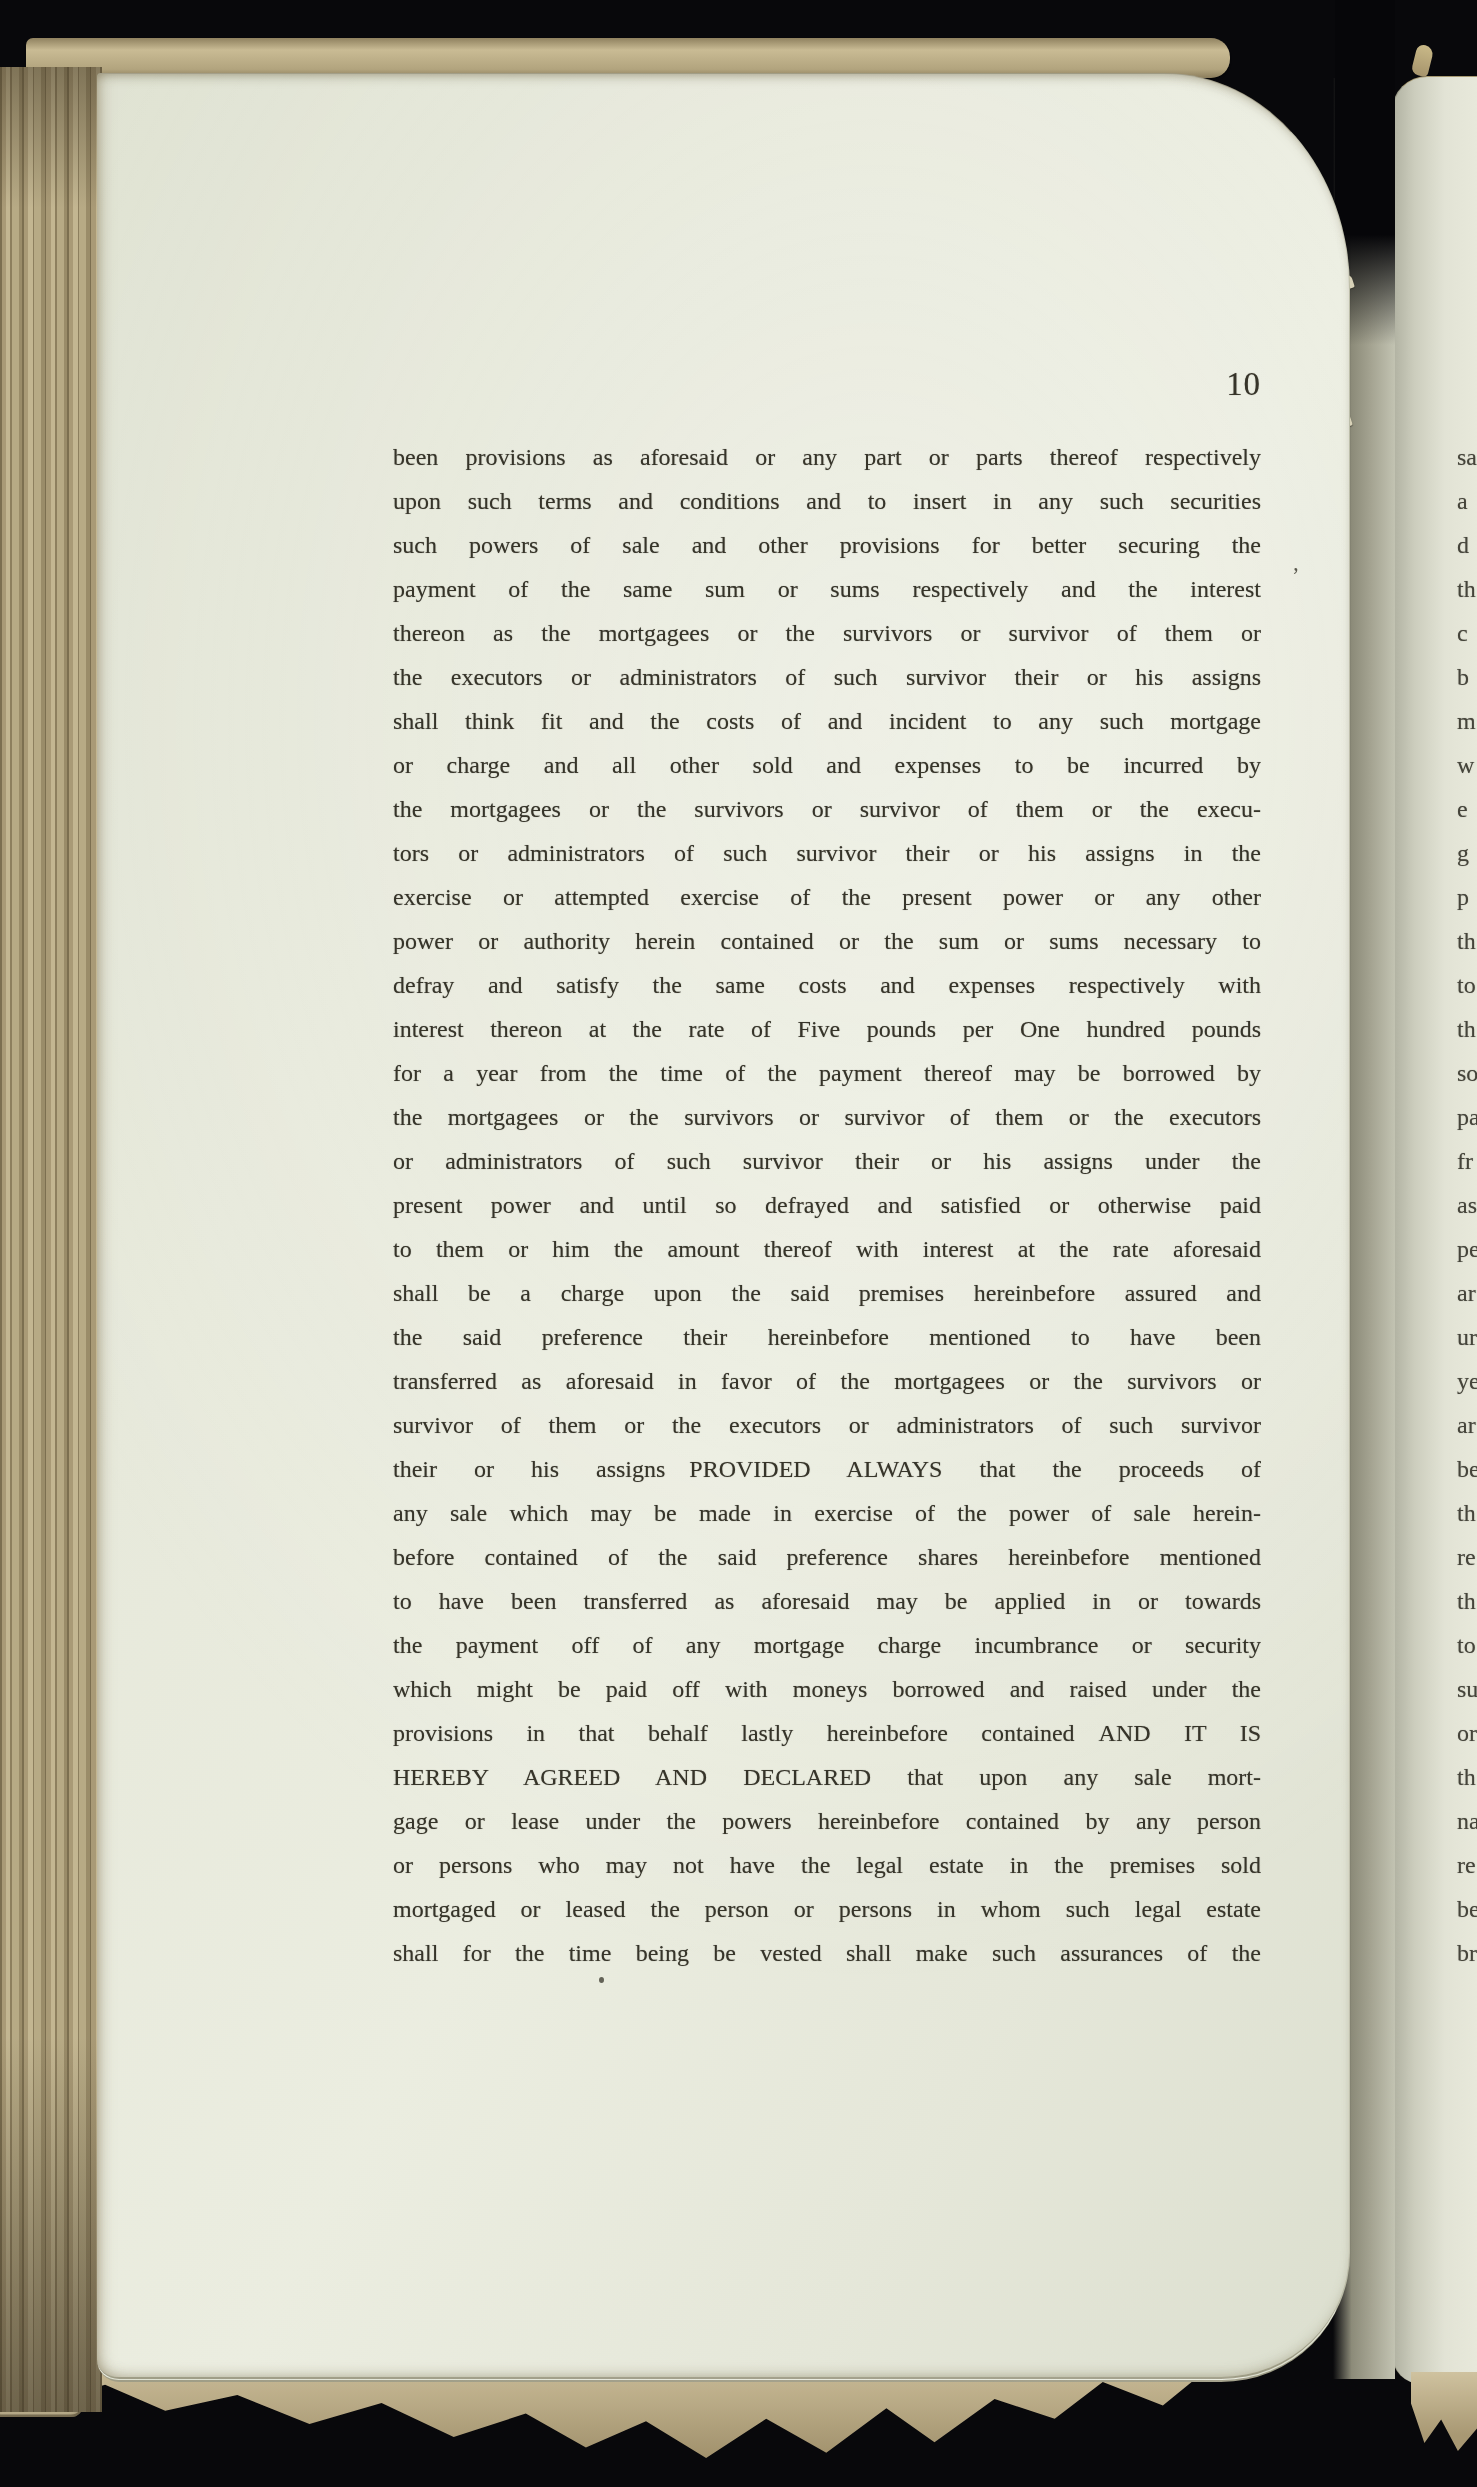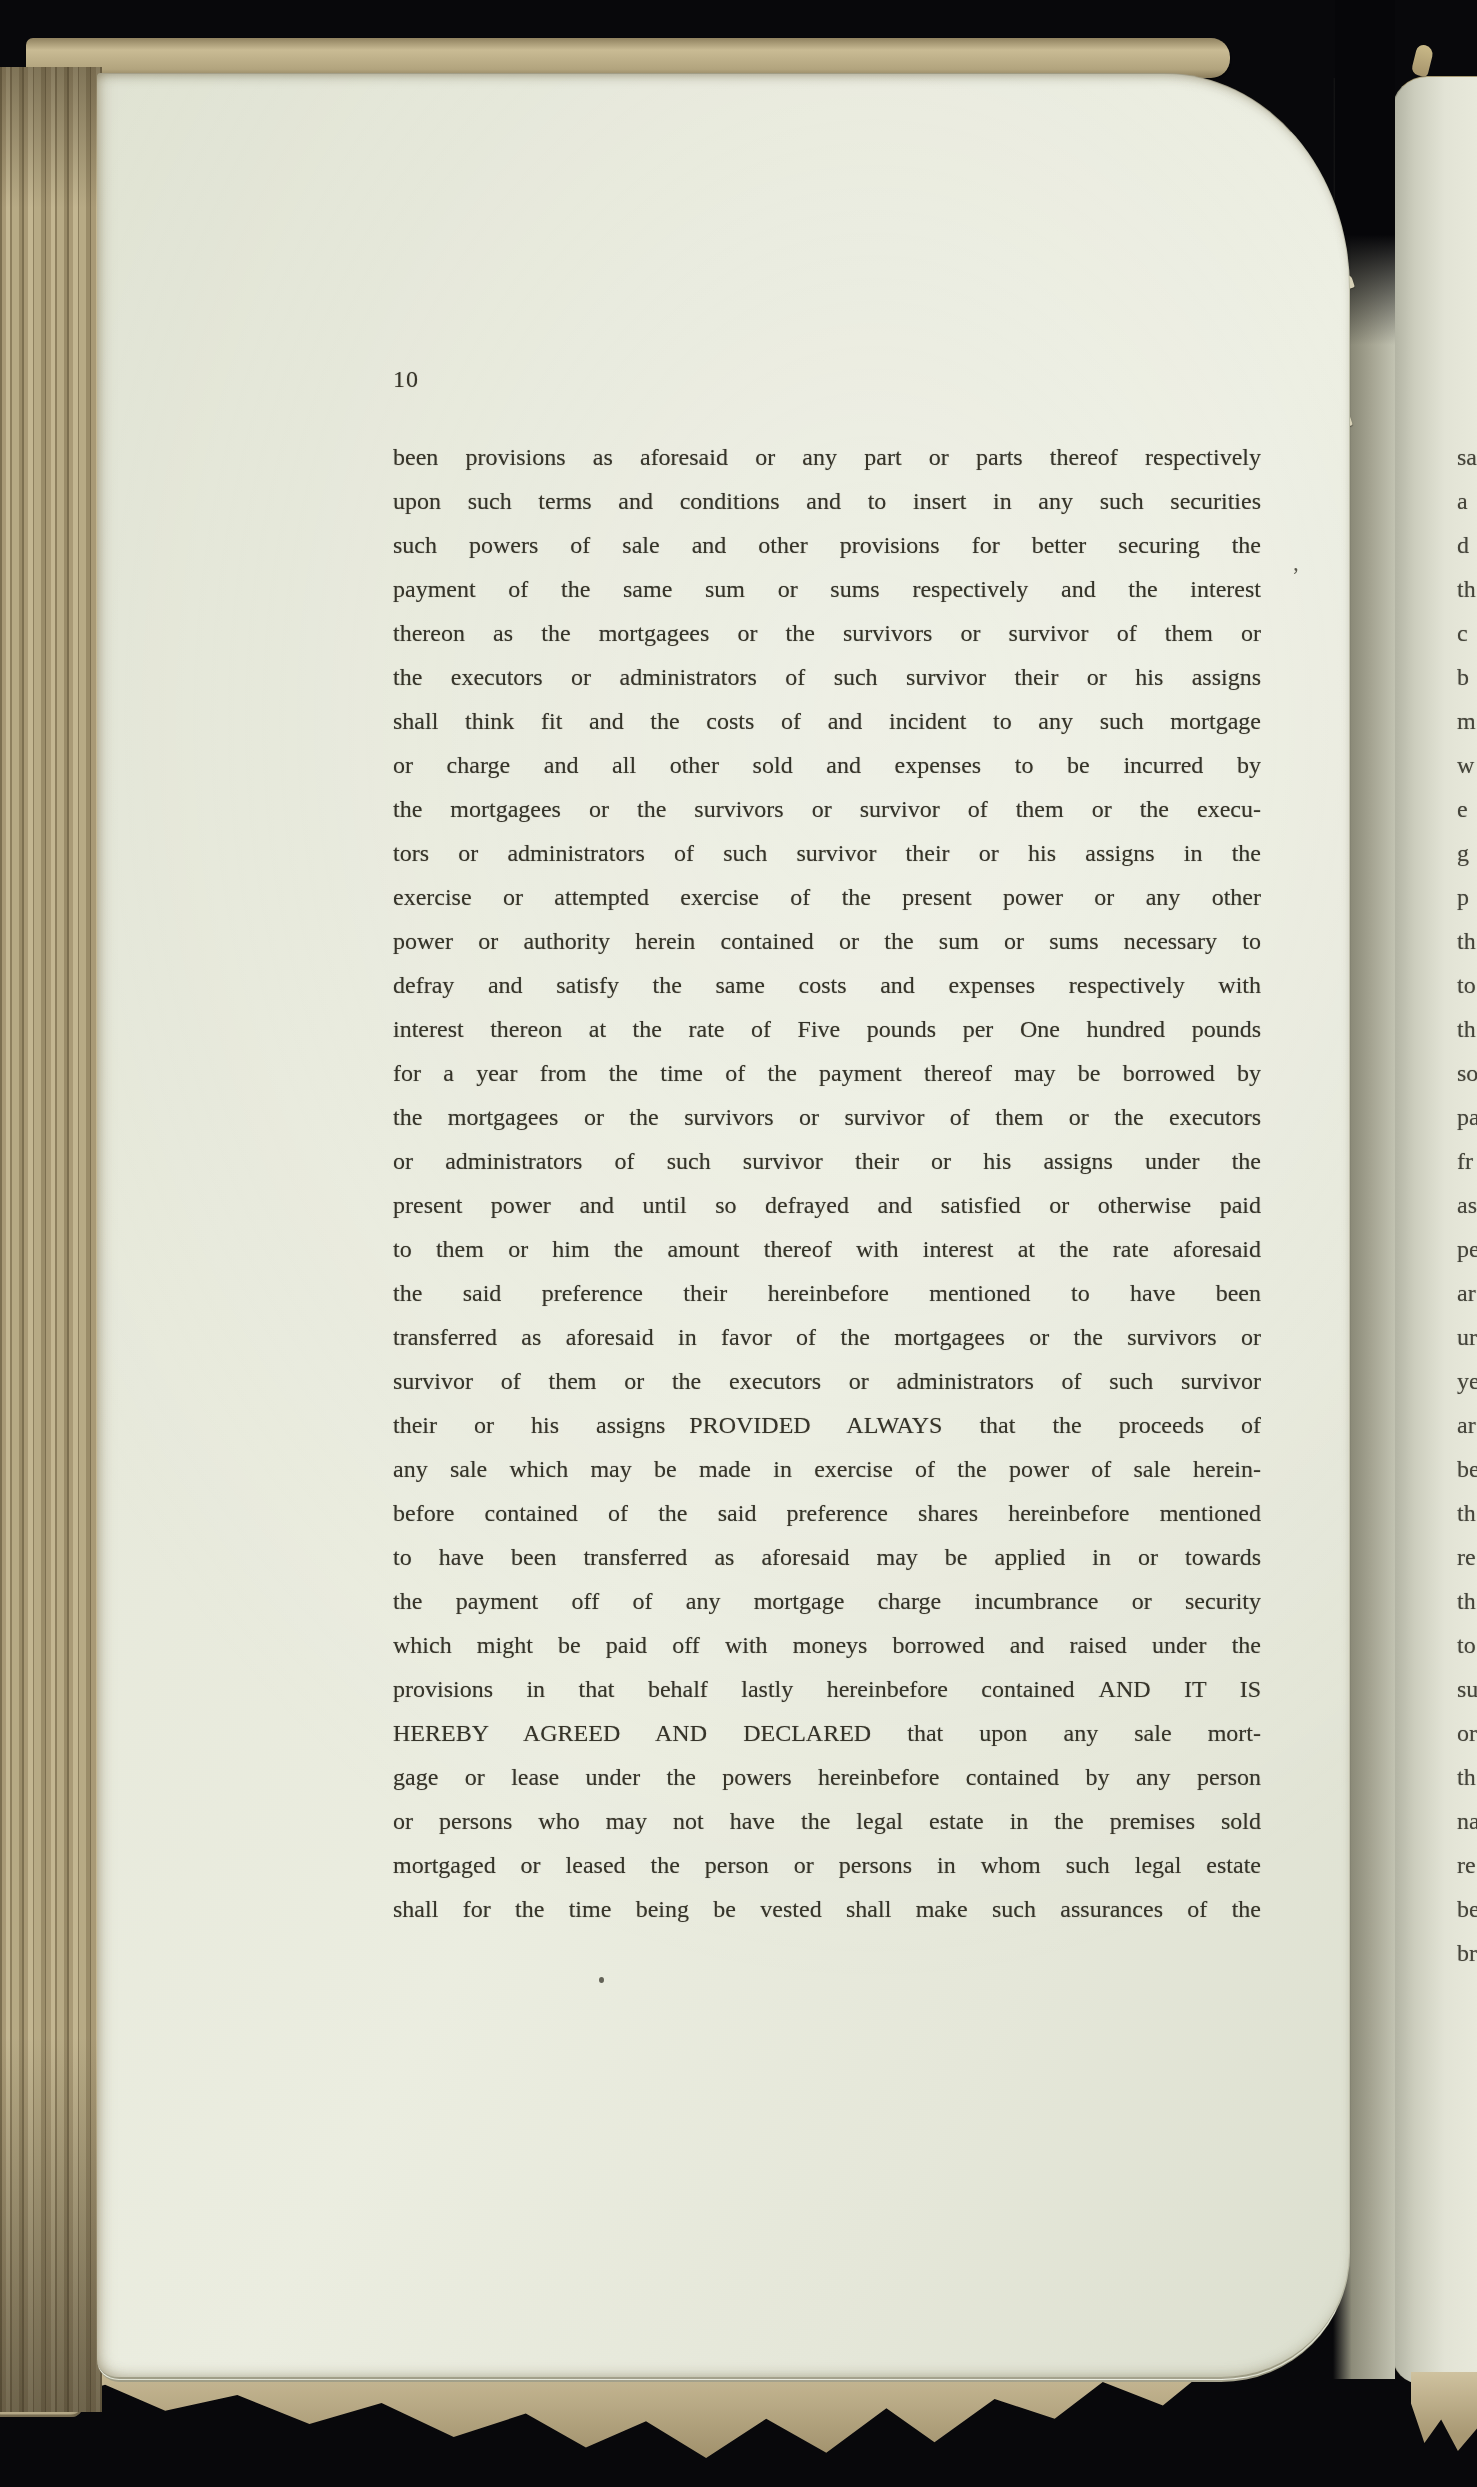--- a/index.html
+++ b/index.html
@@ -102,21 +102,21 @@
     border-bottom:5.2px double rgba(96,88,60,.5);
     border-radius:3.5px 186px 129px 22.4px / 3.5px 216px 129px 22.4px;
     box-shadow:
       inset 8.6px 0 15.5px -7px rgba(125,110,75,.55),
       inset 0 8.6px 12px -7.8px rgba(110,100,70,.5),
       inset 0 -7px 14px -7px rgba(110,100,70,.35);
     z-index:5;
   }
   .page-number{
     position:absolute; left:393px; top:366px; width:868px;
-    text-align:left; font-size:24px; letter-spacing:0.9px;
+    text-align:right; font-size:33px; letter-spacing:0.9px;
     color:var(--ink); text-shadow:0 0 0.9px rgba(54,52,41,.5);
     z-index:6;
   }
   .text-block{
     position:absolute; left:393px; top:435px; width:868px;
     font-size:24px; line-height:44px; color:var(--ink);
     text-shadow:0 0 1px rgba(46,45,40,.45);
     z-index:6;
   }
   .text-line{ text-align:justify; text-align-last:justify; height:44px; overflow:hidden; }
@@ -177,20 +177,21 @@
       <div class="text-line">tors or administrators of such survivor their or his assigns in the</div>
       <div class="text-line">exercise or attempted exercise of the present power or any other</div>
       <div class="text-line">power or authority herein contained or the sum or sums necessary to</div>
       <div class="text-line">defray and satisfy the same costs and expenses respectively with</div>
       <div class="text-line">interest thereon at the rate of Five pounds per One hundred pounds</div>
       <div class="text-line">for a year from the time of the payment thereof may be borrowed by</div>
       <div class="text-line">the mortgagees or the survivors or survivor of them or the executors</div>
       <div class="text-line">or administrators of such survivor their or his assigns under the</div>
       <div class="text-line">present power and until so defrayed and satisfied or otherwise paid</div>
       <div class="text-line">to them or him the amount thereof with interest at the rate aforesaid</div>
+      <div class="text-line">shall be a charge upon the said premises hereinbefore assured and</div>
       <div class="text-line">the said preference their hereinbefore mentioned to have been</div>
       <div class="text-line">transferred as aforesaid in favor of the mortgagees or the survivors or</div>
       <div class="text-line">survivor of them or the executors or administrators of such survivor</div>
       <div class="text-line">their or his assigns PROVIDED ALWAYS that the proceeds of</div>
       <div class="text-line">any sale which may be made in exercise of the power of sale herein-</div>
       <div class="text-line">before contained of the said preference shares hereinbefore mentioned</div>
       <div class="text-line">to have been transferred as aforesaid may be applied in or towards</div>
       <div class="text-line">the payment off of any mortgage charge incumbrance or security</div>
       <div class="text-line">which might be paid off with moneys borrowed and raised under the</div>
       <div class="text-line">provisions in that behalf lastly hereinbefore contained AND IT IS</div>

